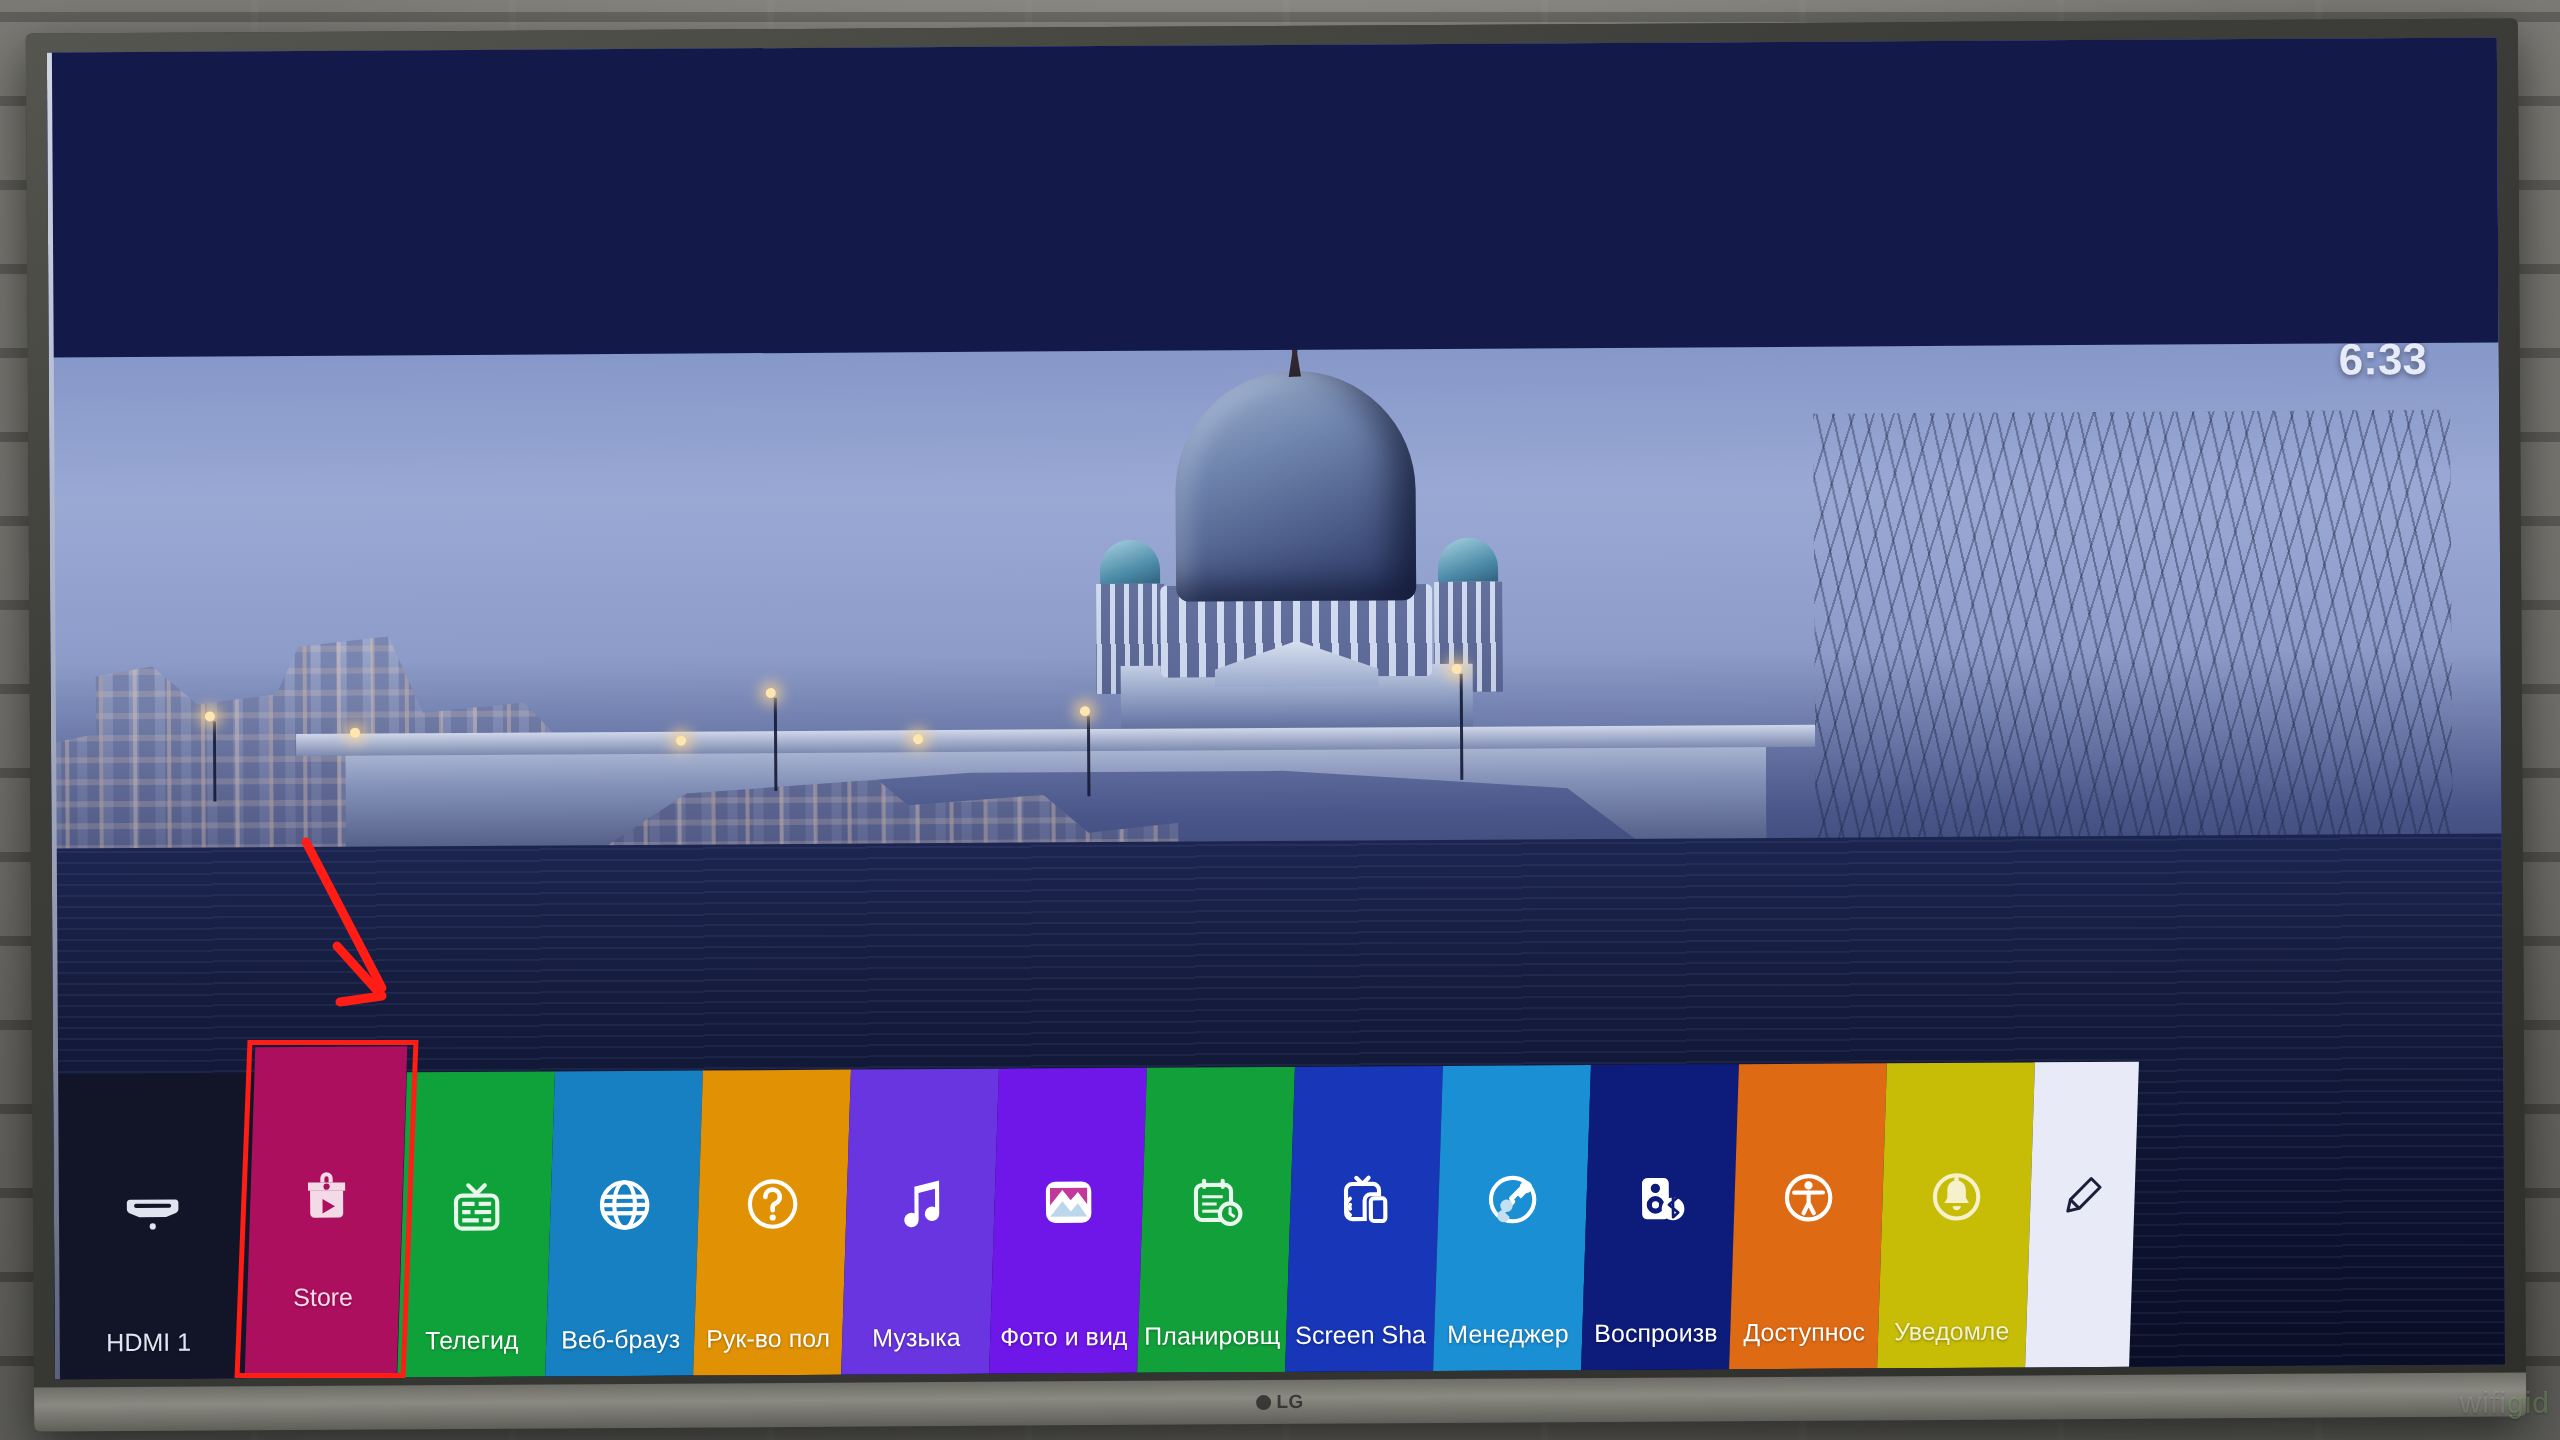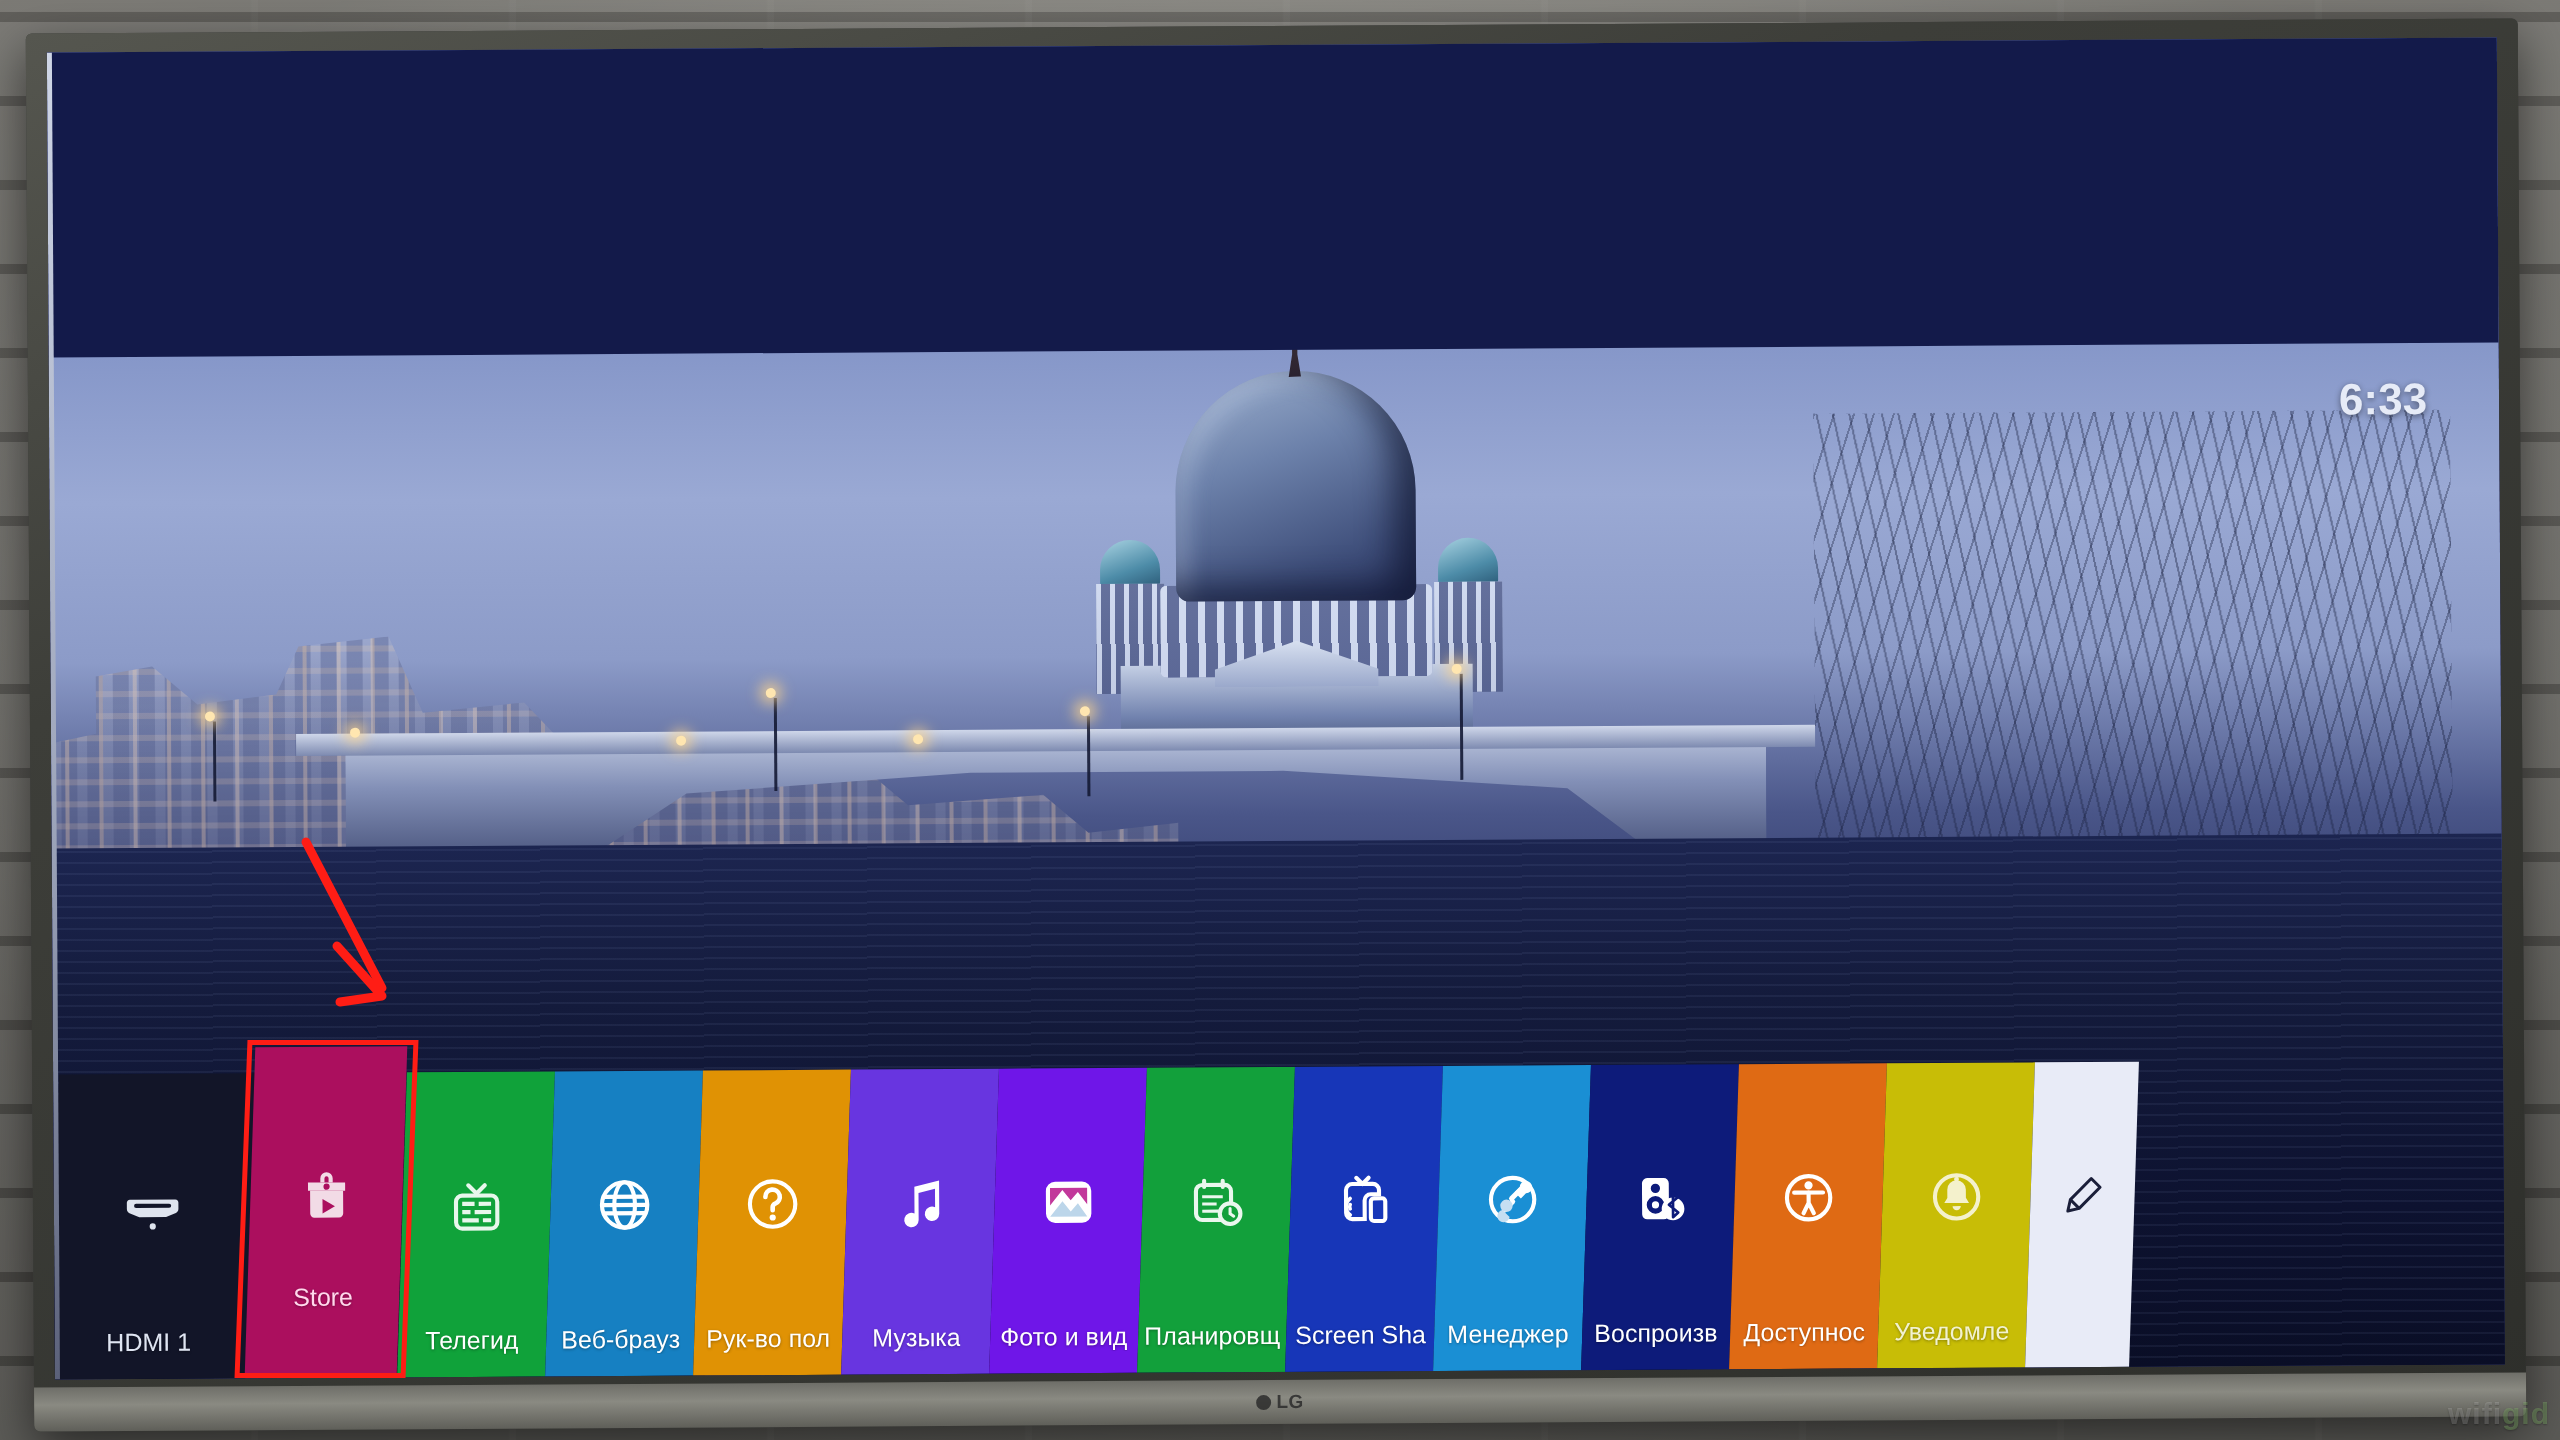--- a/index.html
+++ b/index.html
@@ -246,21 +246,20 @@
   #hdr-rule{
     position:absolute; right:48px; top:281px; width:530px; height:2px;
     background:linear-gradient(90deg, rgba(200,212,240,.0), rgba(212,222,246,.85) 20%, rgba(212,222,246,.85) 90%, rgba(200,212,240,.2));
     z-index:20;
   }
   #hdr-clock{
     position:absolute; right:72px; top:296px;
     font-size:44px; font-weight:bold; color:#e6ebf7;
     text-shadow:0 2px 6px rgba(0,0,0,.45);
     z-index:20;
-    margin-top:40px;
   }
 
   
   #launcher{
     position:absolute; left:0; right:0; bottom:0; height:23%;
     z-index:25;
     display:flex;
     align-items:stretch;
   }
   #launcher-bg{
@@ -305,22 +304,22 @@
   }
   
   #tile-edit{ align-items:center; justify-content:center; padding-bottom:0; }
   #tile-edit svg{ width:56px; height:56px; }
 
   
   #arrow{ position:absolute; left:0; top:0; width:2560px; height:1440px; z-index:65; pointer-events:none; }
 
   
   #watermark{
-    position:absolute; right:10px; bottom:9px; z-index:70;
-    font-size:30px; font-weight:bold; letter-spacing:1px;
+    position:absolute; right:10px; bottom:20px; z-index:70;
+    font-size:30px; font-weight:normal; letter-spacing:1px;
     color:rgba(255,255,255,.18);
     text-shadow:0 1px 2px rgba(0,0,0,.25);
   }
   #watermark .g{ color:rgba(150,210,120,.30); }
 </style>
 </head>
 <body>
 
 <div id="wall"></div>
 <div id="wall-shade"></div>

